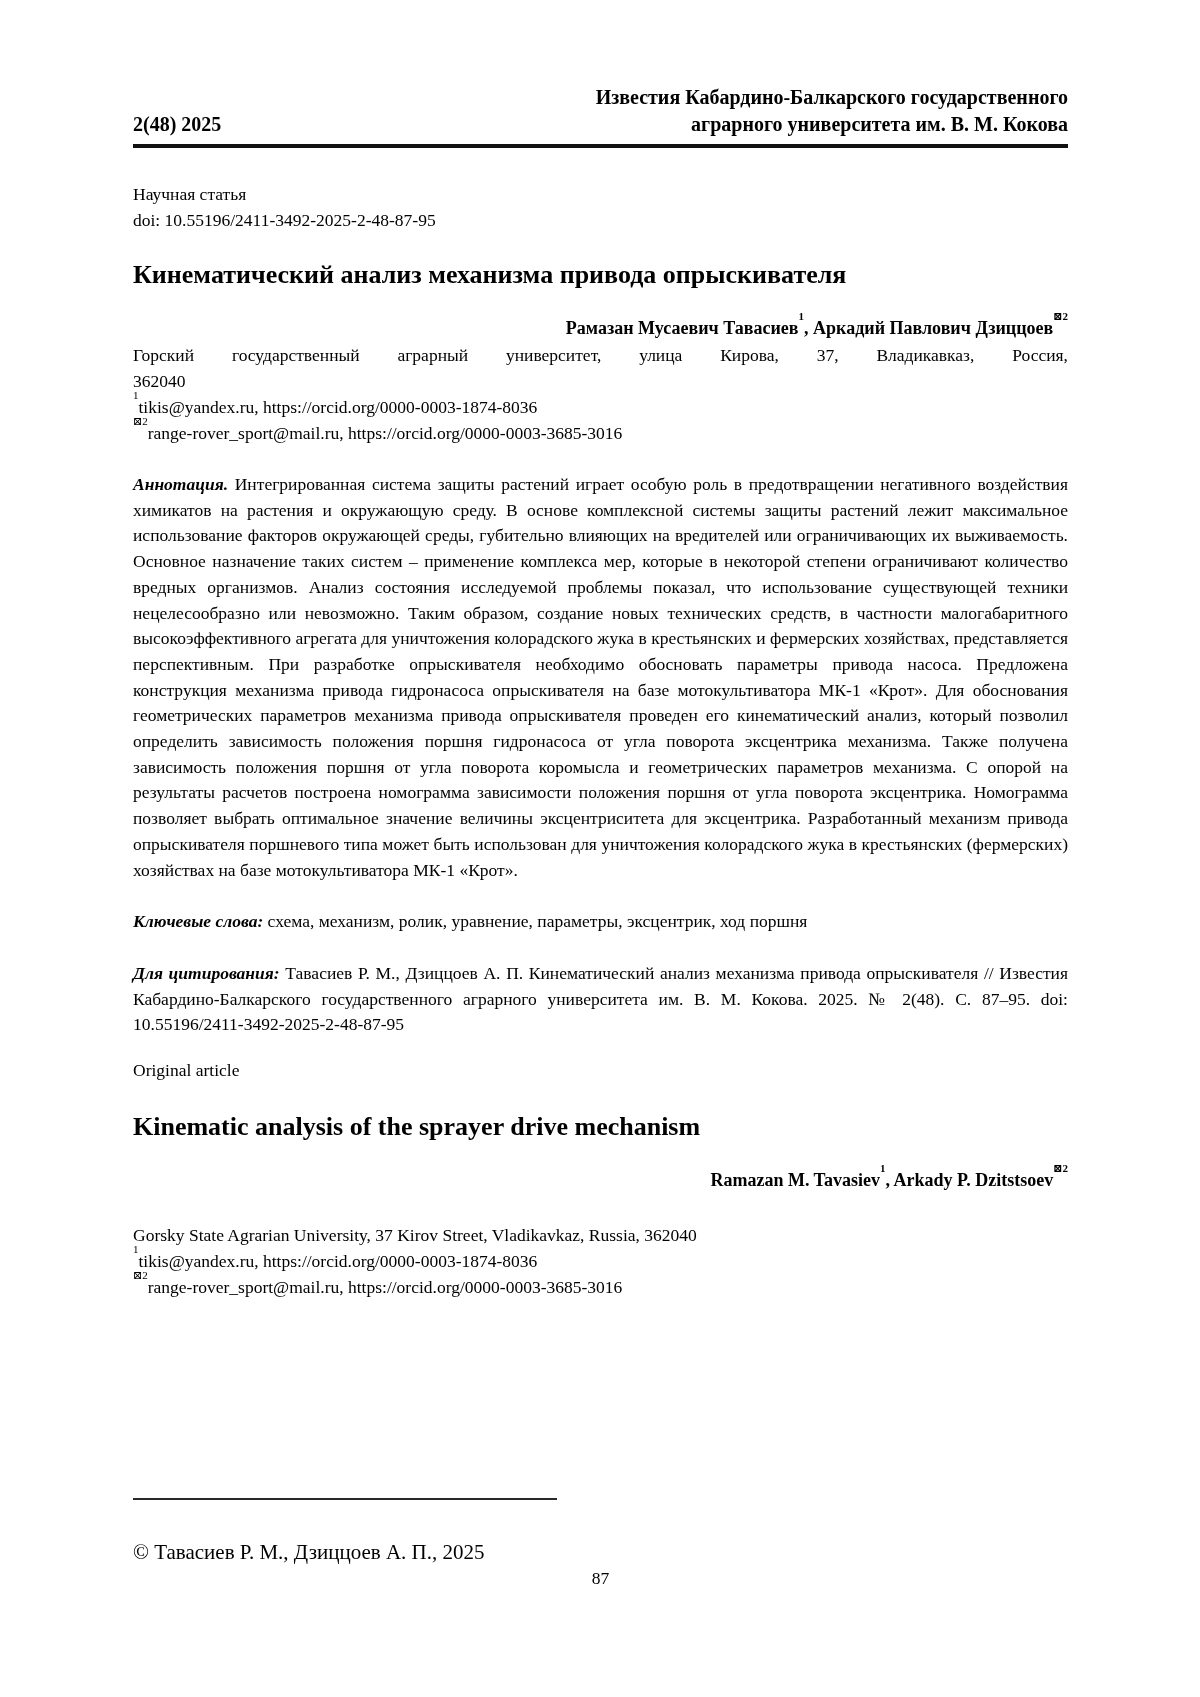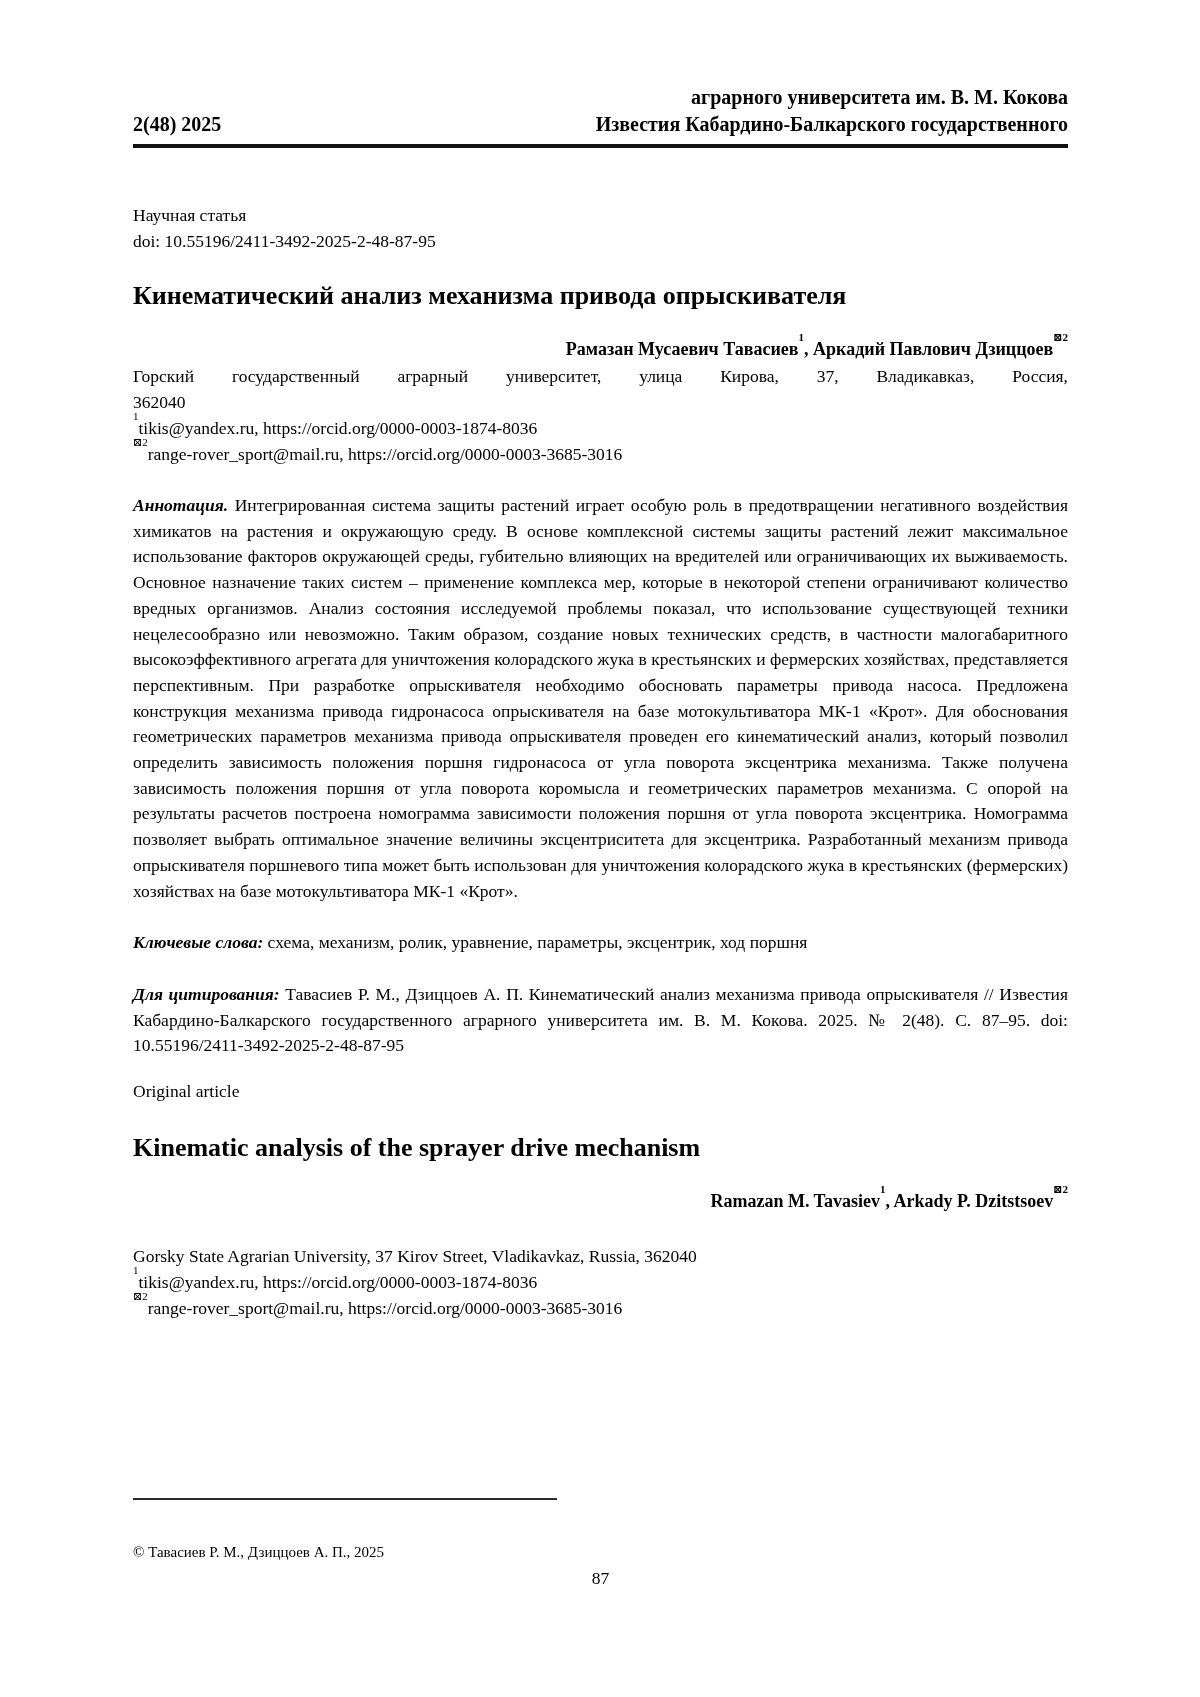--- a/index.html
+++ b/index.html
@@ -31,21 +31,21 @@
   }
   .journal-name { text-align: right; }
   .header-rule {
     margin-top: 6px;
     border-top: 4px solid #111111;
     height: 0;
   }
 
   
   .meta {
-    margin-top: 54px;
+    margin-top: 33px;
     font-size: 17.5px;
     line-height: 26px;
   }
 
   
   .title-ru, .title-en {
     margin: 28px 0 0 0;
     font-size: 26px;
     line-height: 28px;
     font-weight: bold;
@@ -103,40 +103,40 @@
     right: 132px;
     top: 1498px;
   }
   .footnote-rule {
     width: 424px;
     border-top: 2px solid #2a2a2a;
     height: 0;
   }
   .copyright {
     margin-top: 39px;
-    font-size: 15px;
+    font-size: 21px;
     line-height: 26px;
   }
   .page-number {
     font-size: 17.5px;
     line-height: 26px;
     text-align: center;
   }
 </style>
 </head>
 <body>
 
 <div class="page">
   <div class="content">
 
     <div class="journal-header">
       <div class="issue">2(48) 2025</div>
       <div class="journal-name">
+        <div>Известия Кабардино-Балкарского государственного</div>
         <div>аграрного университета им. В. М. Кокова</div>
-        <div>Известия Кабардино-Балкарского государственного</div>
       </div>
     </div>
     <div class="header-rule"></div>
 
     <div class="meta">
       <div>Научная статья</div>
       <div>doi: 10.55196/2411-3492-2025-2-48-87-95</div>
     </div>
 
     <div class="title-ru">Кинематический анализ механизма привода опрыскивателя</div>

